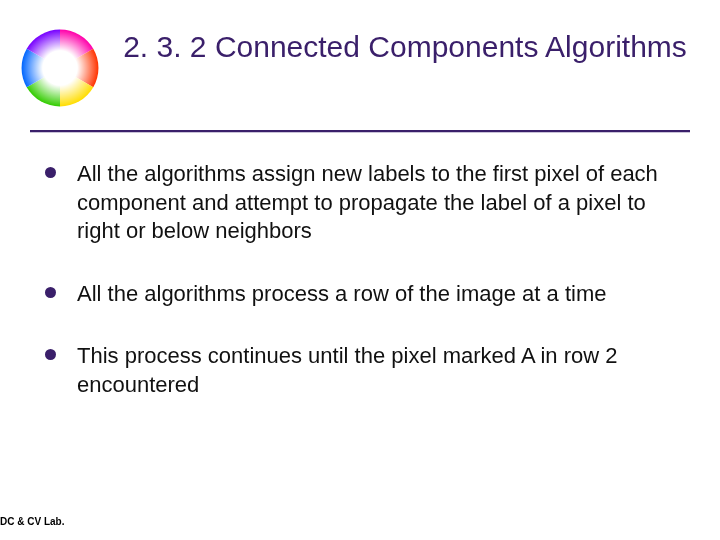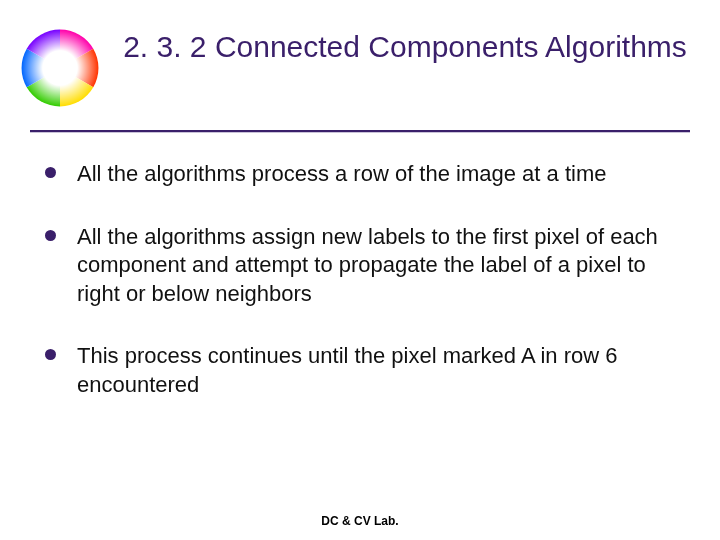--- a/index.html
+++ b/index.html
@@ -67,22 +67,22 @@
     width: 11px;
     height: 11px;
     border-radius: 50%;
     background: #3a1f6a;
   }
   .footer {
     position: absolute;
     left: 0;
     right: 0;
     bottom: 12px;
-    text-align: center;
-    font-size: 12px;
+    text-align: left;
+    font-size: 10px;
     line-height: 1.2;
     color: #000;
   }
   .footer .l1 {
     font-weight: bold;
   }
 </style>
 </head>
 <body>
 
@@ -109,29 +109,29 @@
     </svg>
   </div>
 
   <div class="title">2. 3. 2 Connected Components Algorithms</div>
 
   <div class="underline"></div>
 
   <div class="body">
     <div class="item">
       <span class="bullet"></span>
+      <span>All the algorithms assign new labels to the first pixel of each component and attempt to propagate the label of a pixel to right or below neighbors</span>
+    </div>
+    <div class="item">
+      <span class="bullet"></span>
       <span>All the algorithms process a row of the image at a time</span>
     </div>
     <div class="item">
       <span class="bullet"></span>
-      <span>All the algorithms assign new labels to the first pixel of each component and attempt to propagate the label of a pixel to right or below neighbors</span>
-    </div>
-    <div class="item">
-      <span class="bullet"></span>
-      <span>This process continues until the pixel marked A in row 6 encountered</span>
+      <span>This process continues until the pixel marked A in row 2 encountered</span>
     </div>
   </div>
 
   <div class="footer">
     <div class="l1">DC &amp; CV Lab.</div>
   </div>
 
 </div>
 
 </body></html>

